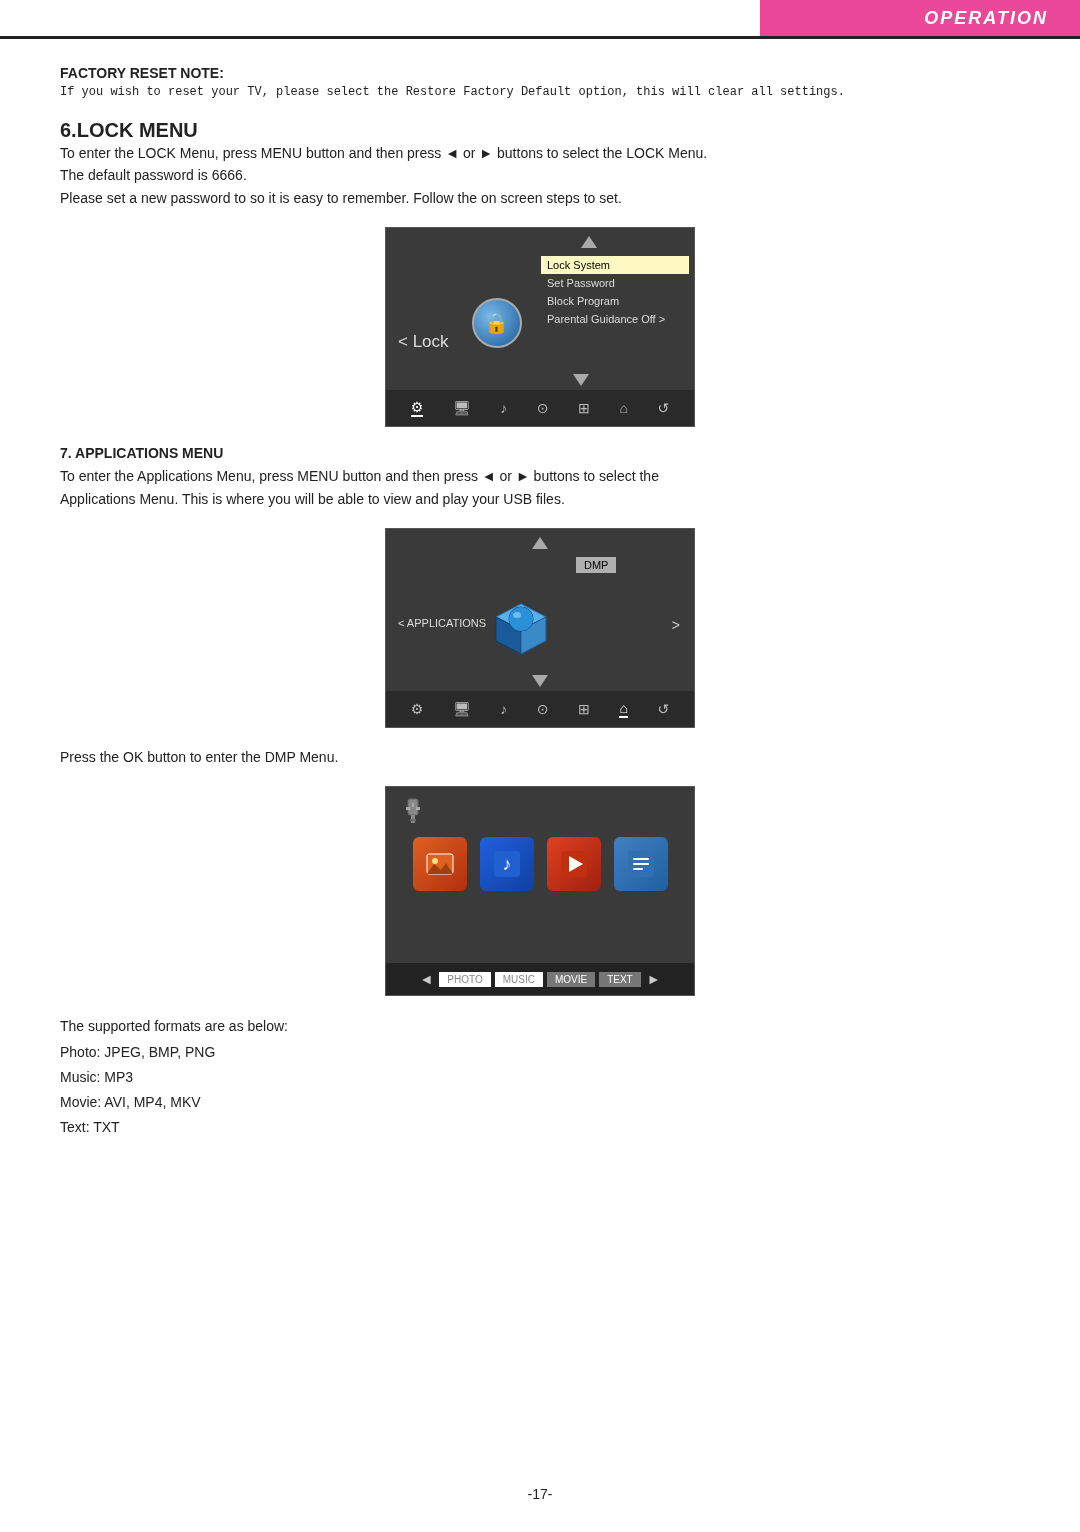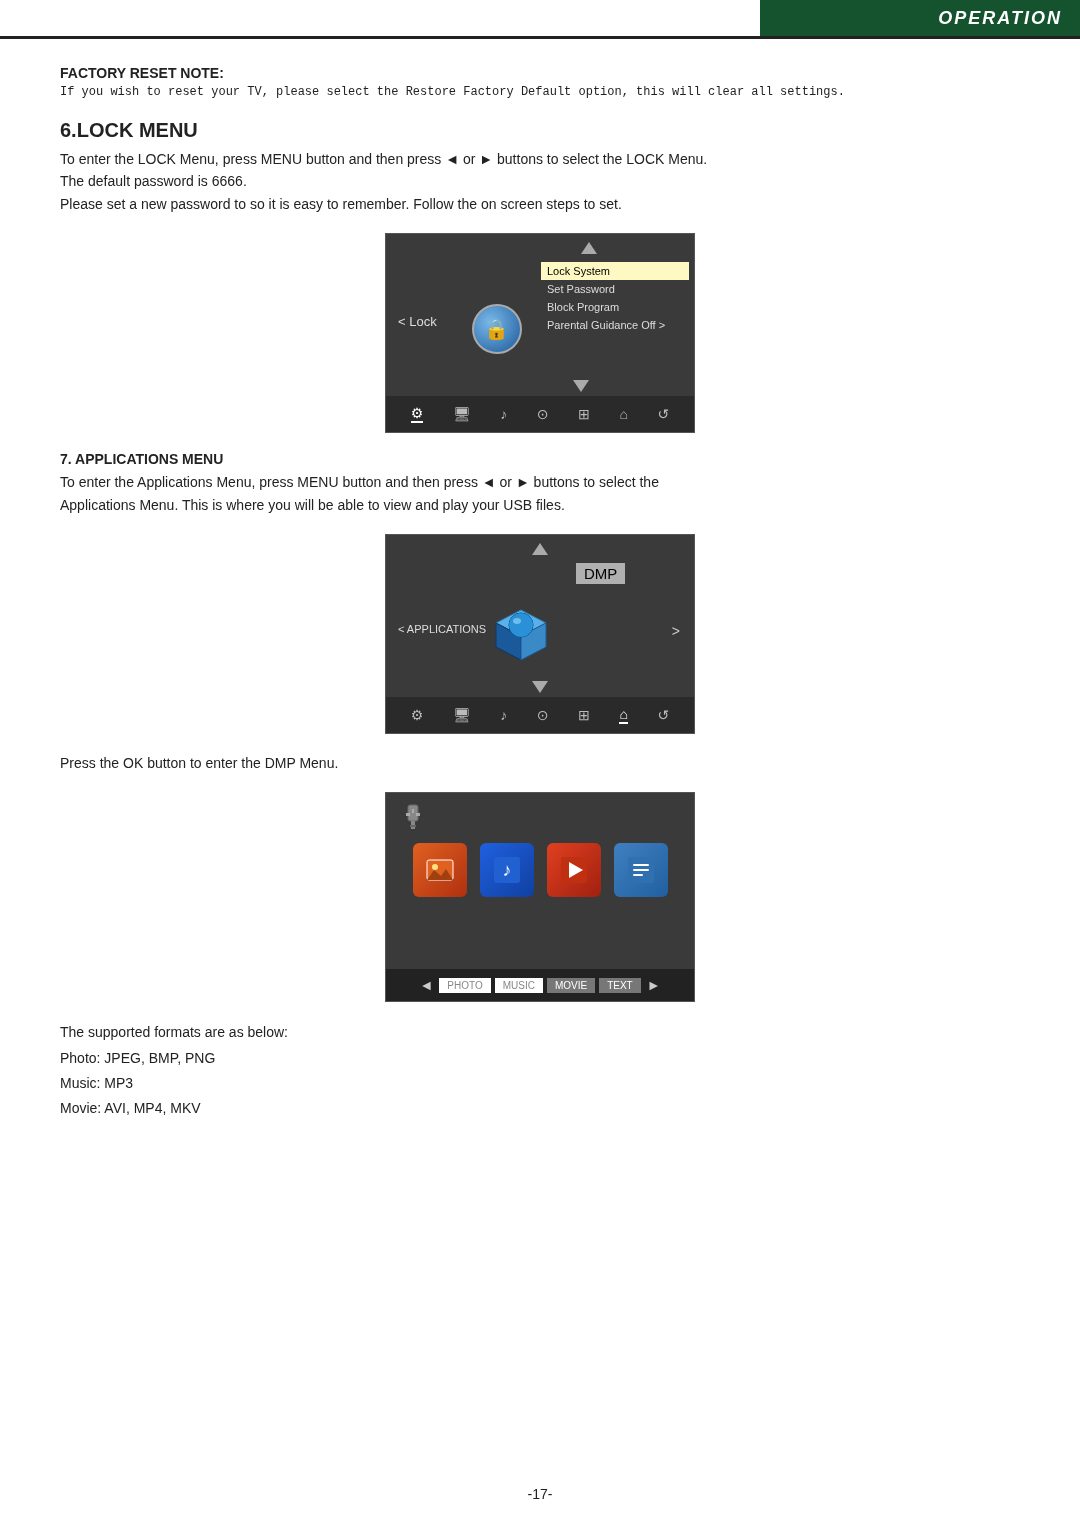--- a/index.html
+++ b/index.html
@@ -12,25 +12,25 @@
       color: #222;
       position: relative;
     }
 
     
     .header-bar {
       position: absolute;
       top: 0; right: 0;
       width: 320px;
       height: 36px;
-      background: #14532d;
+      background: #ec4899;
       display: flex;
       align-items: center;
       justify-content: flex-end;
-      padding-right: 18px;
+      padding-right: 32px;
     }
     .header-title {
       color: #fff;
       font-style: italic;
       font-weight: bold;
       font-size: 18px;
       letter-spacing: 2px;
     }
 
     
@@ -50,21 +50,20 @@
     .factory-reset-body {
       font-size: 12px;
       line-height: 1.5;
       font-family: Liberation Mono, monospace;
     }
 
     
     .section-title {
       font-weight: bold;
       font-size: 20px;
-      margin-bottom: 6px;
     }
 
     
     .body-text {
       font-size: 14px;
       line-height: 1.6;
       margin-bottom: 8px;
     }
 
     
@@ -104,22 +103,22 @@
       padding: 3px 6px;
       background: transparent;
     }
     .lock-menu-item.selected {
       background: #fef9c3;
       color: #000;
     }
     .lock-label {
       position: absolute;
       left: 12px;
-      top: 80px;
-      font-size: 13px;
+      top: 104px;
+      font-size: 17px;
       color: #ddd;
     }
     .lock-icon-circle {
       position: absolute;
       left: 86px;
       top: 70px;
       width: 50px;
       height: 50px;
       border-radius: 50%;
       background: radial-gradient(circle at 35% 35%, #7ab8e8, #1a5a9a);
@@ -160,21 +159,21 @@
       border: 1px solid #555;
       position: relative;
       overflow: hidden;
     }
     .app-dmp-box {
       position: absolute;
       top: 28px;
       left: 190px;
       background: #b0b0b0;
       color: #000;
-      font-size: 15px;
+      font-size: 11px;
       padding: 2px 8px;
     }
     .app-label {
       position: absolute;
       left: 12px;
       top: 88px;
       font-size: 11px;
       color: #ddd;
     }
     .app-right-arrow {
@@ -462,17 +461,18 @@
         </div>
       </div>
     </div>
   </div>
 
   <div class="formats-text">
     <div>The supported formats are as below:</div>
     <div>Photo: JPEG, BMP, PNG</div>
     <div>Music: MP3</div>
     <div>Movie: AVI, MP4, MKV</div>
+    <div>Text: TXT</div>
   </div>
 
 </div>
 
 <div class="page-number">-17-</div>
 
 </body></html>

